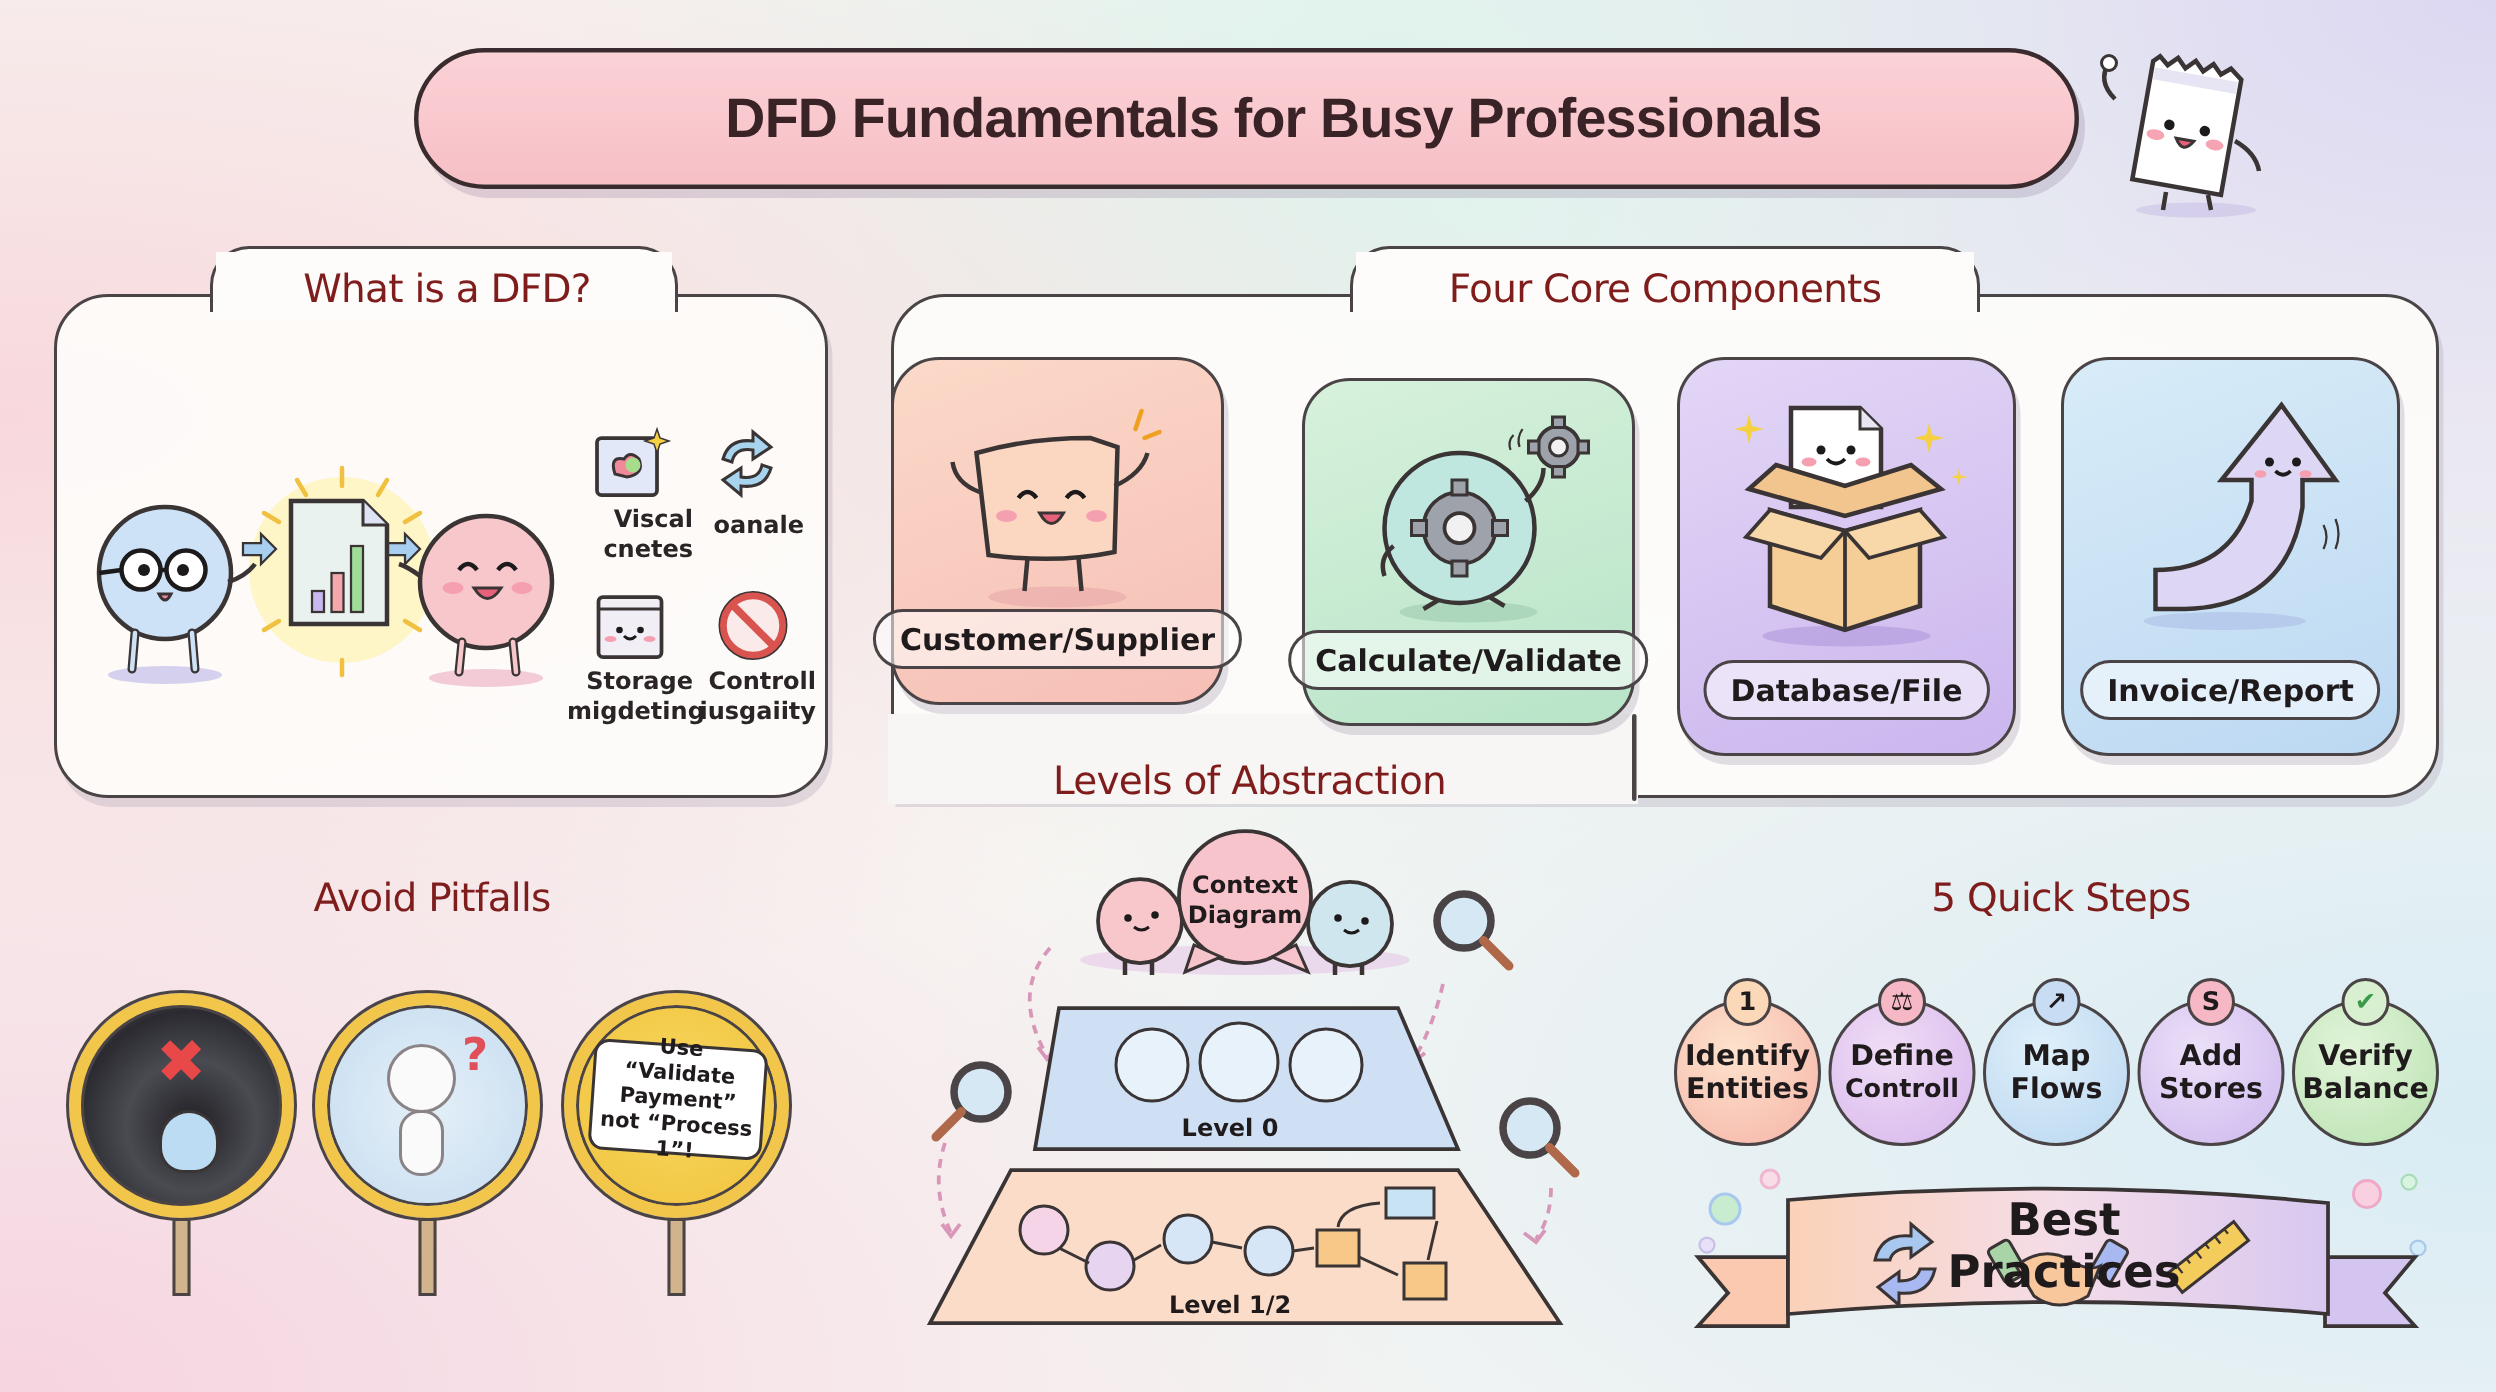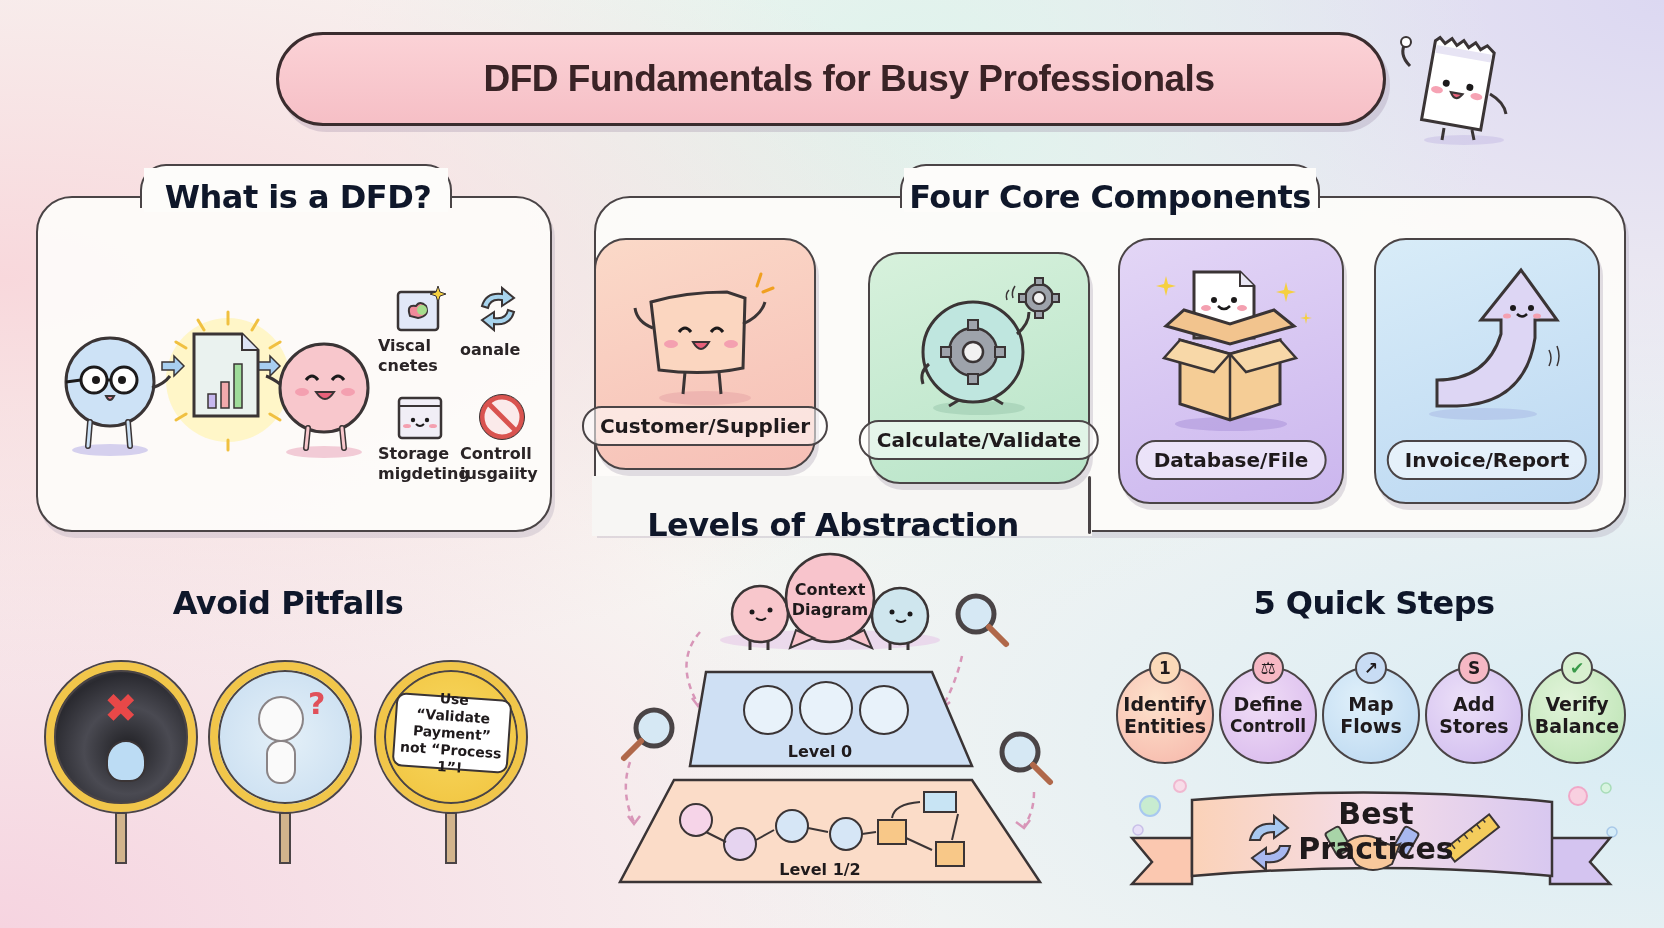--- a/index.html
+++ b/index.html
@@ -32,36 +32,36 @@
     background: rgba(253,252,250,0.92);
     border: 2.5px solid #4a4446; border-radius: 36px;
     box-shadow: 3px 6px 0 rgba(170,160,180,0.3);
   }
   .panel-tab {
     background: rgba(253,252,250,1);
     border: 2.5px solid #4a4446; border-bottom: none;
     border-radius: 26px 26px 0 0;
   }
   .section-title {
-    font-weight: bold; font-size: 32px; color: #0f172a; white-space: nowrap;
+    font-weight: normal; font-size: 26px; color: #7f1d1d; white-space: nowrap;
     letter-spacing: -0.5px;
   }
   .card {
     border: 2.5px solid #4a4446; border-radius: 32px;
     box-shadow: 3px 6px 0 rgba(160,150,170,0.3);
     display: flex; flex-direction: column; align-items: center;
   }
   .card-label {
     position: absolute; left: 50%; transform: translateX(-50%);
     border: 2px solid #4a4446; border-radius: 22px;
     background: rgba(255,255,255,0.55);
     padding: 6px 16px; font-size: 20px; font-weight: bold; white-space: nowrap;
     color: #1f1a1c;
   }
-  .small-label { font-size: 16px; font-weight: bold; text-align: left; line-height: 20px; color: #2a2426; }
+  .small-label { font-size: 16px; font-weight: bold; text-align: right; line-height: 20px; color: #2a2426; }
   .sign {
     width: 150px; height: 150px; border-radius: 50%;
     border: 8px solid #f1c64a; outline: 2.5px solid #4a4446;
     box-shadow: 0 0 0 2px #4a4446 inset;
   }
   .post { width: 12px; height: 52px; background: #d2b48c; border: 2px solid #4a4446; }
   .step {
     width: 98px; height: 98px; border-radius: 50%;
     border: 2.5px solid #4a4446;
     display: flex; flex-direction: column; align-items: center; justify-content: center;

